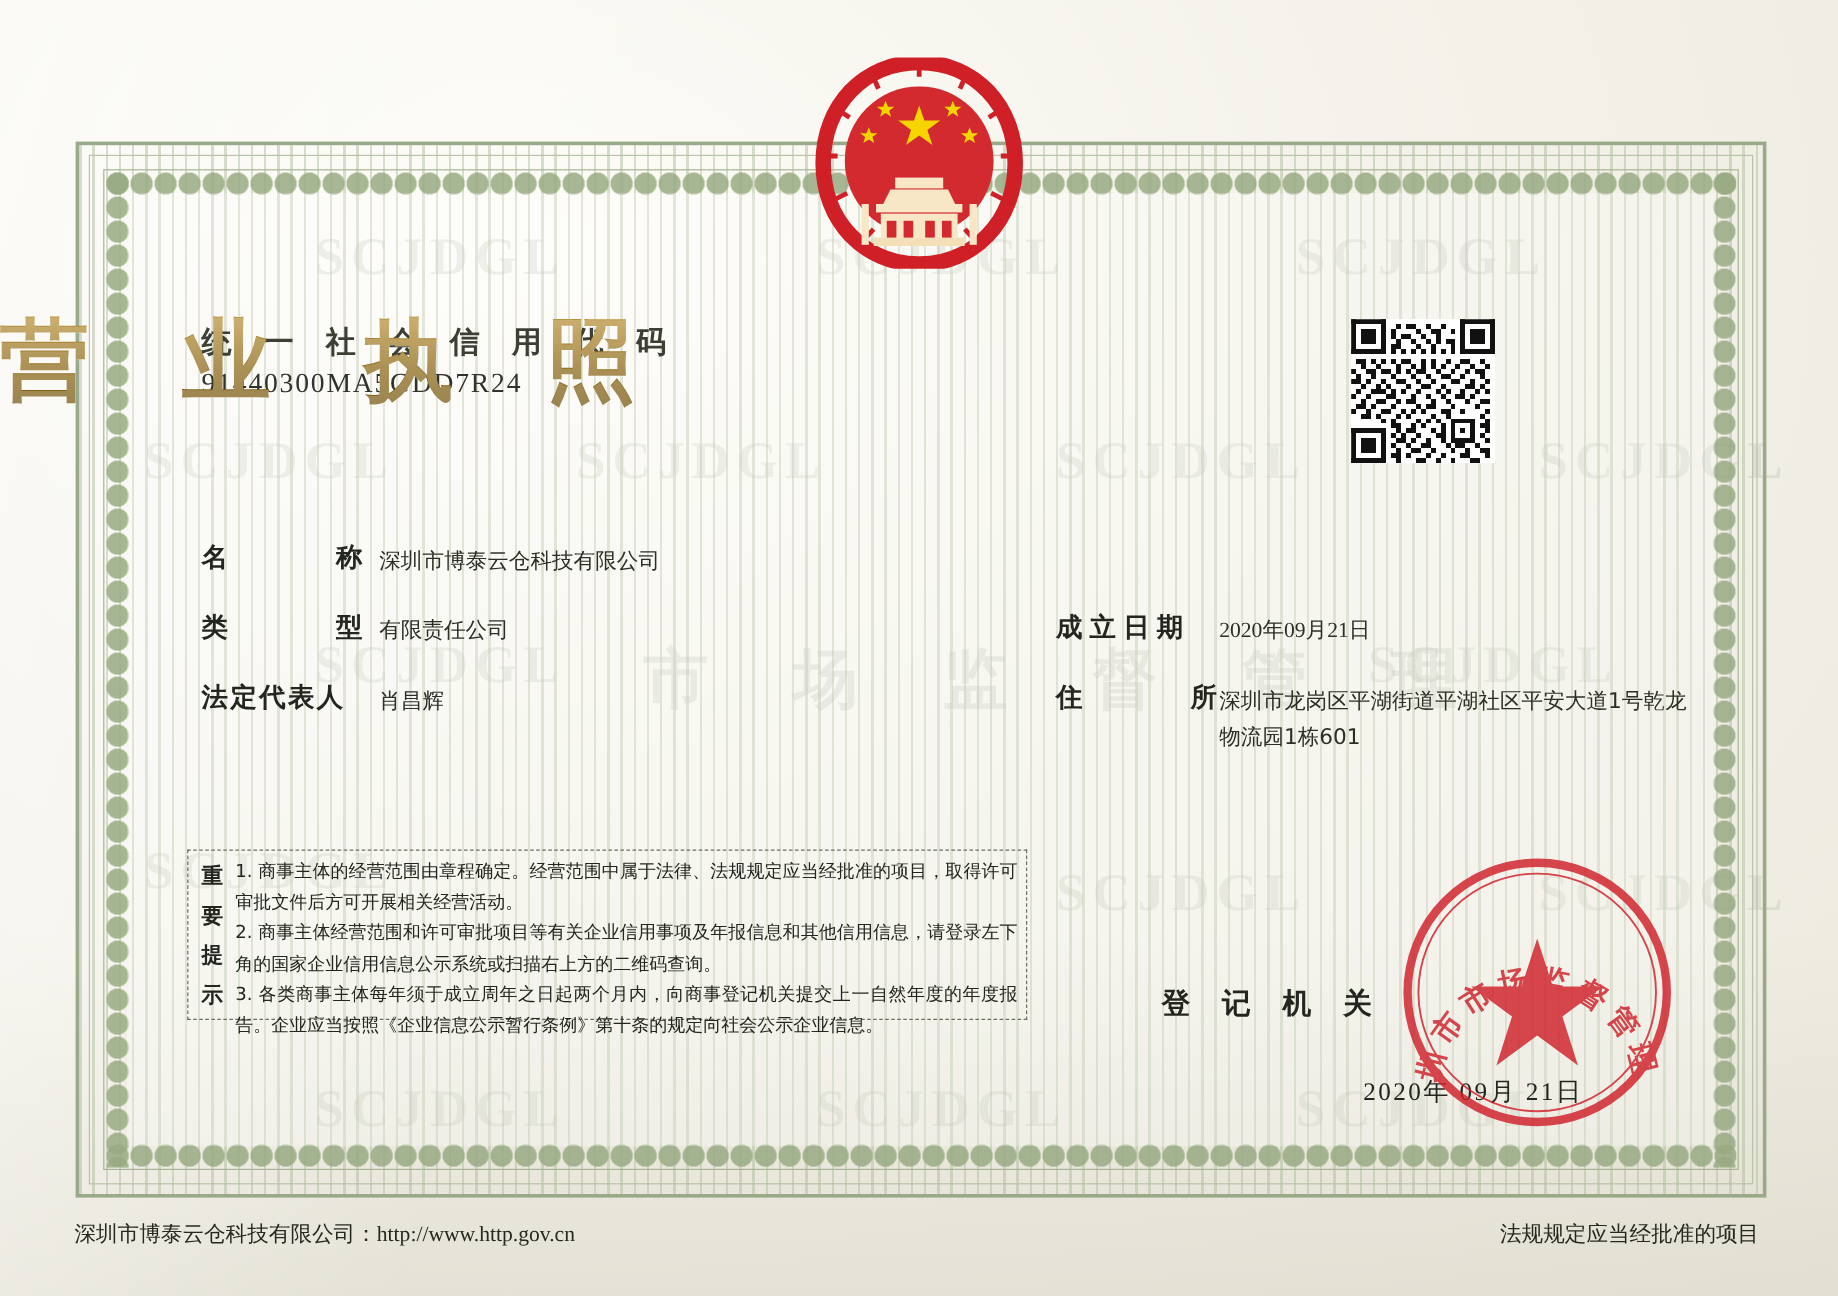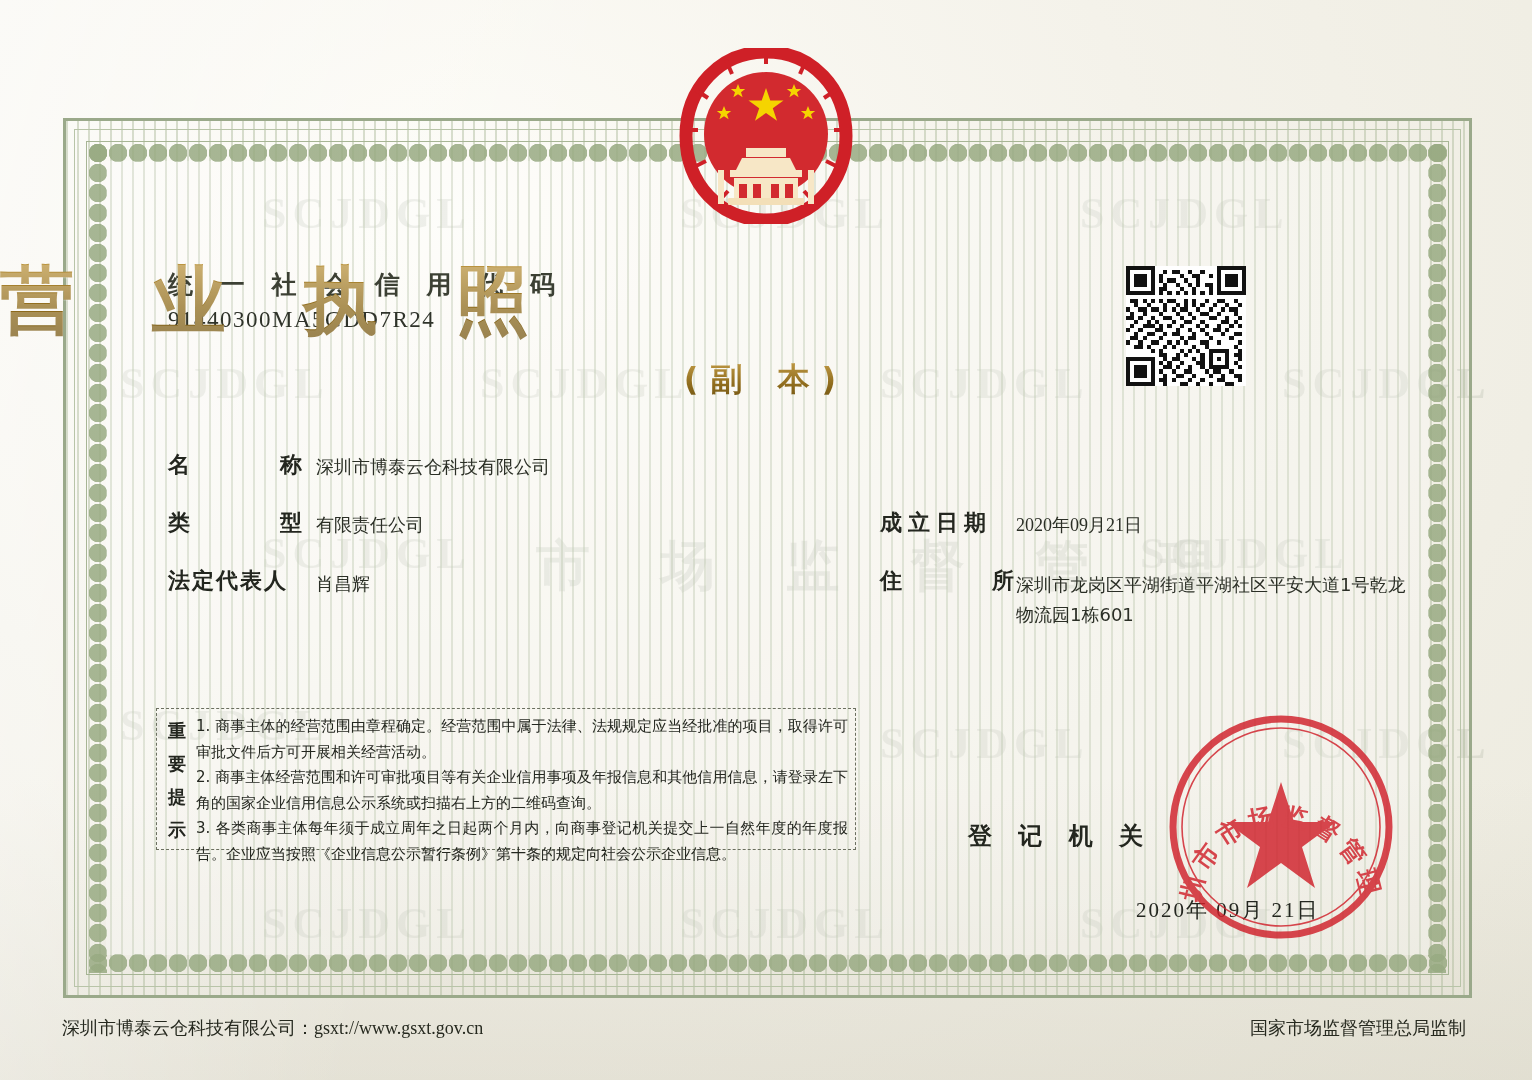--- a/index.html
+++ b/index.html
@@ -262,21 +262,20 @@
         <rect x="40" y="122" width="6" height="34"></rect>
         <rect x="130" y="122" width="6" height="34"></rect>
       </g>
     </svg>
   </div>
 
   <div class="usci-label">统 一 社 会 信 用 代 码</div>
   <div class="usci-value">91440300MA5GDD7R24</div>
 
   <div class="title">营 业 执 照</div>
-  <div class="subtitle">(副  本)</div>
 
   <div class="qr">
     <svg viewBox="0 0 29 29" width="120" height="120" shape-rendering="crispEdges">
       <rect width="29" height="29" fill="#ffffff"></rect>
       <g fill="#111111">
 
         <rect x="0" y="0" width="7" height="1"></rect>
           <rect x="0" y="6" width="7" height="1"></rect>
         <rect x="0" y="0" width="1" height="7"></rect>
           <rect x="6" y="0" width="1" height="7"></rect>
@@ -523,17 +522,17 @@
       <circle cx="115" cy="115" r="99" fill="none" stroke="#d0202a" stroke-width="1.6"></circle>
       <polygon points="115,70 128,110 170,110 136,135 149,176 115,151 81,176 94,135 60,110 102,110" fill="#d0202a"></polygon>
       <path id="sealArc" d="M 115 195 m -82,0 a 82,82 0 1,1 164,0" fill="none"></path>
       <text font-family="DejaVu Sans, sans-serif" font-size="25" font-weight="bold" fill="#d0202a" letter-spacing="6">
         <textPath href="#sealArc" startOffset="50%" text-anchor="middle">深圳市市场监督管理局</textPath>
       </text>
     </svg>
   </div>
 
   <div class="footer-left">
-    <span>深圳市博泰云仓科技有限公司：</span><span class="url">gsxt://www.gsxt.gov.cn</span>
-  </div>
-  <div class="footer-right">国家市场监督管理总局监制</div>
+    <span>深圳市博泰云仓科技有限公司：</span><span class="url">http://www.http.gov.cn</span>
+  </div>
+  <div class="footer-right">法规规定应当经批准的项目</div>
 
 </div>
 
 </body></html>

